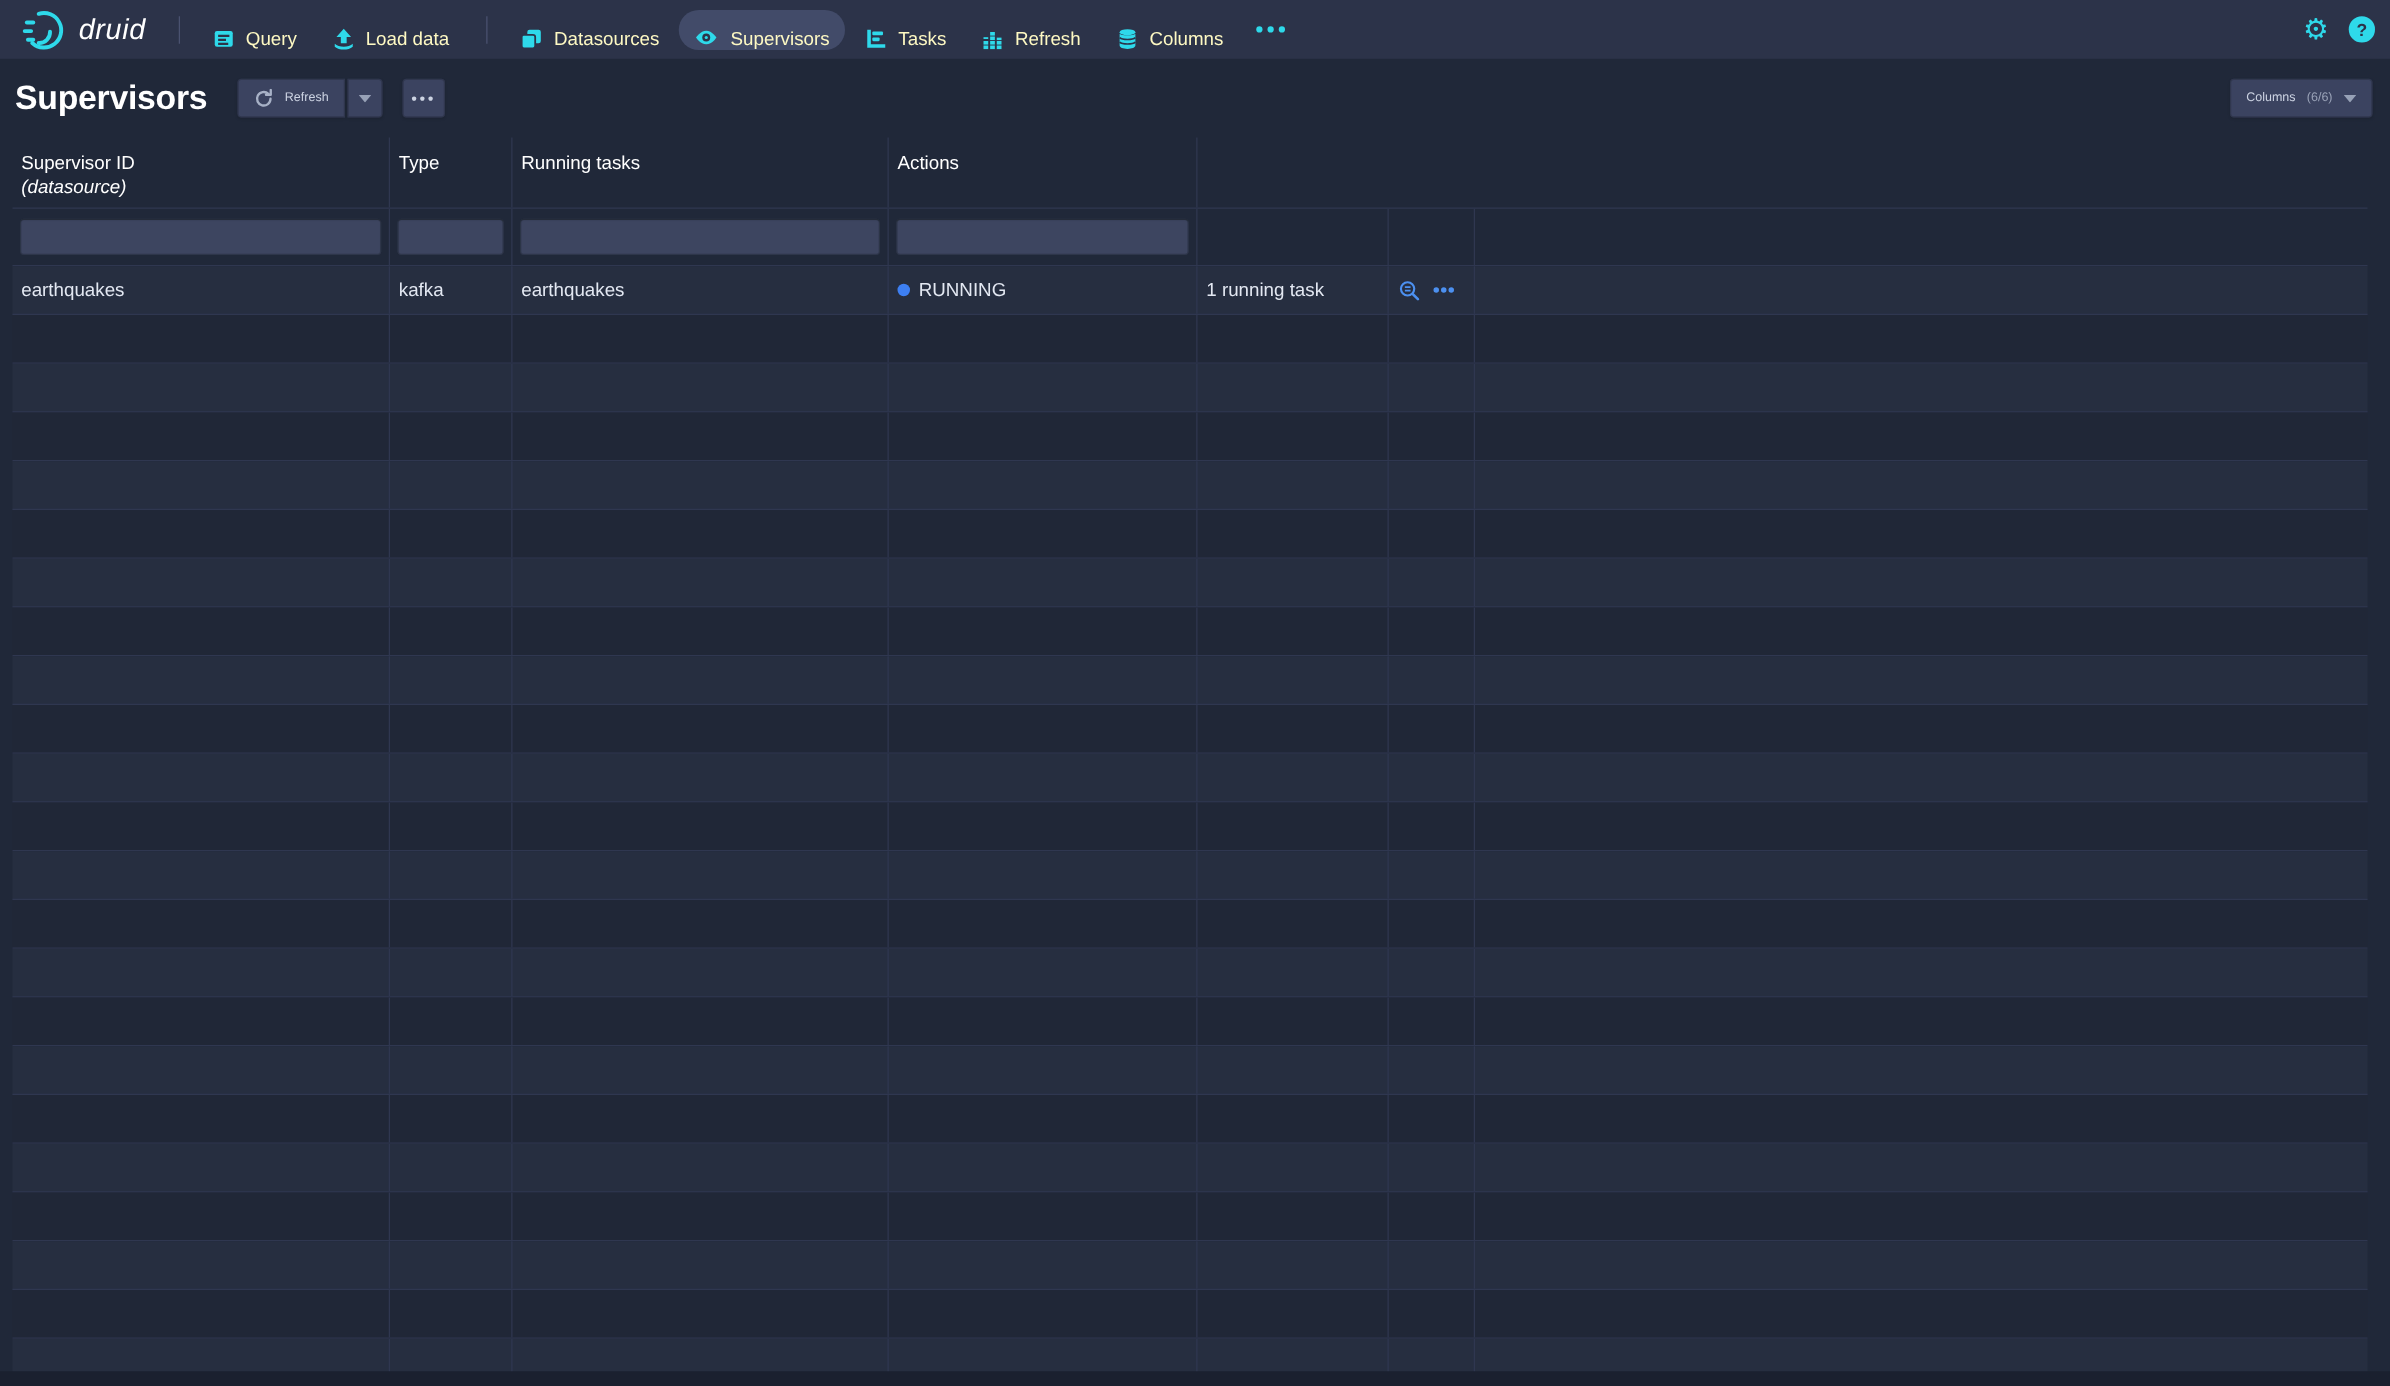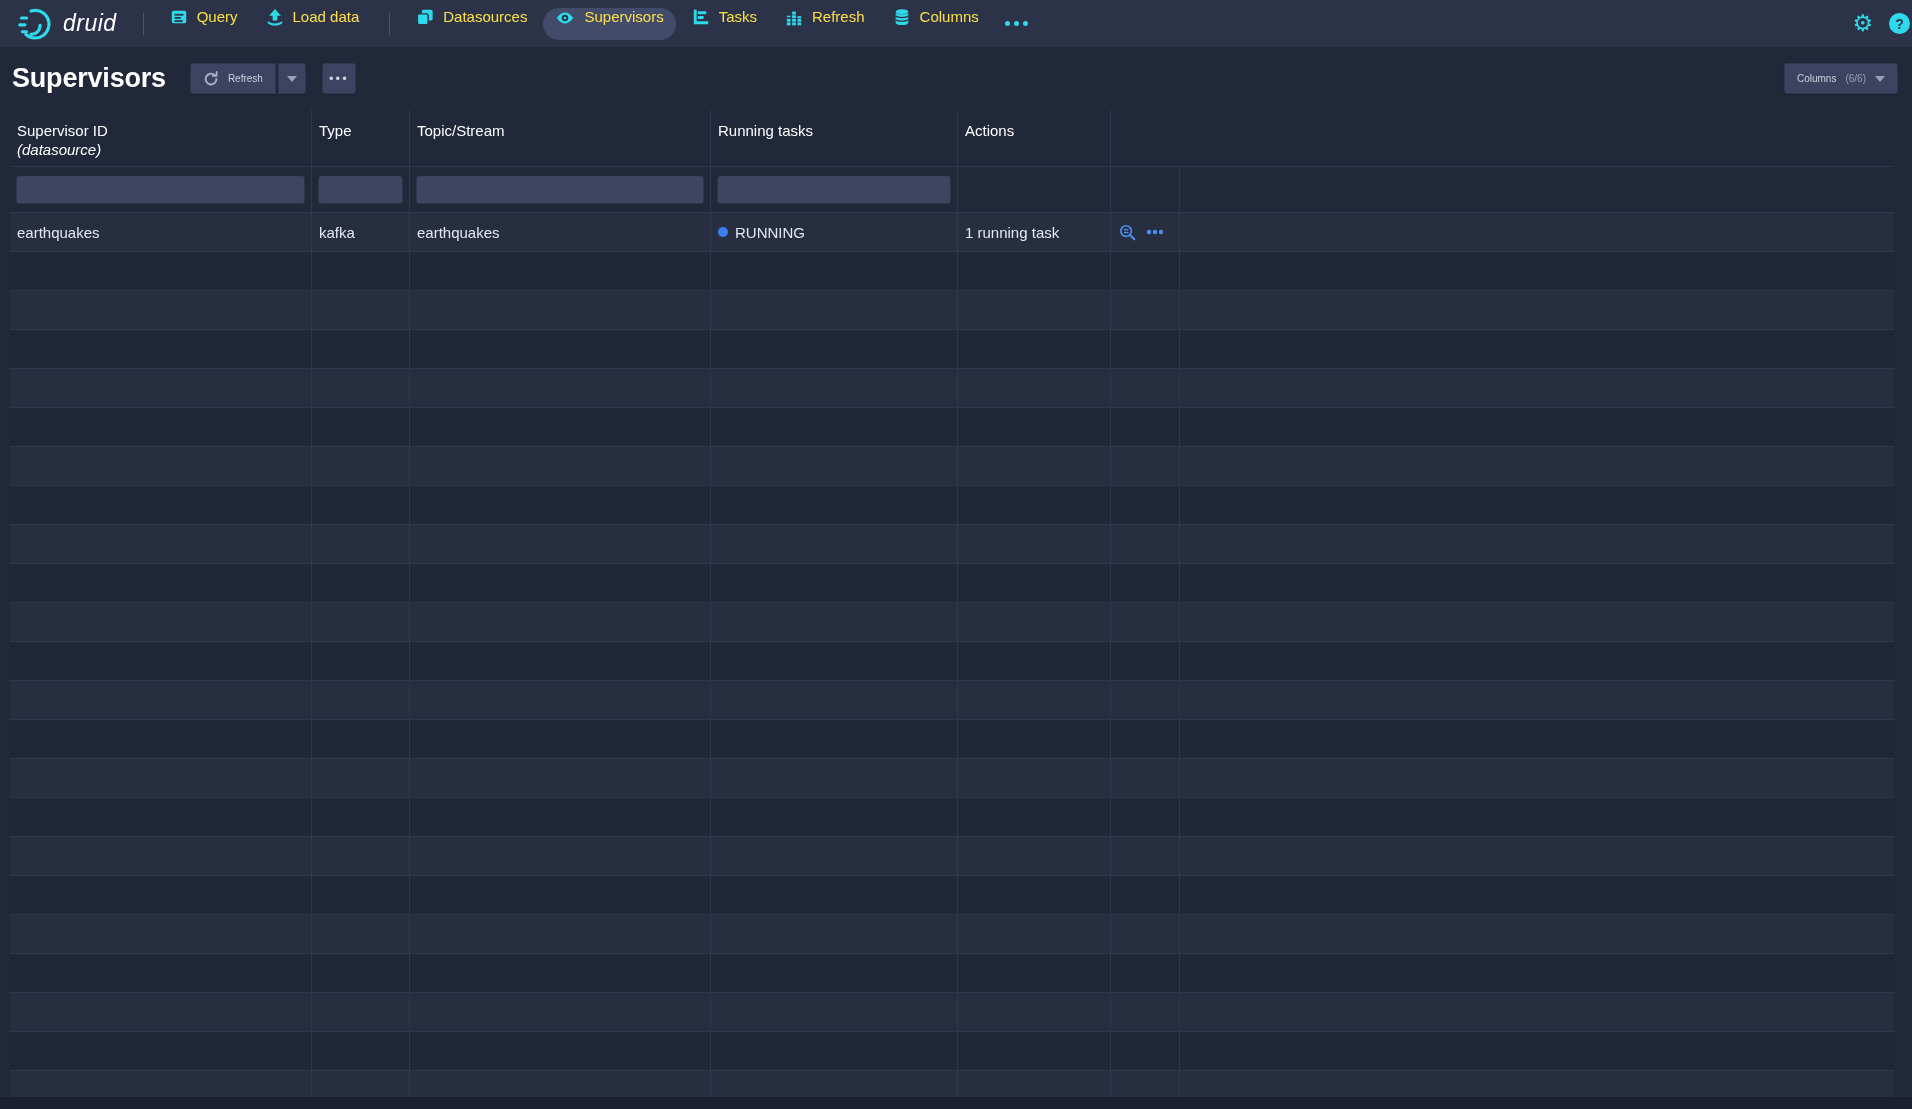--- a/index.html
+++ b/index.html
@@ -14,26 +14,26 @@
     --btn-bg:#3b4360;
     --input-bg:#3d4560;
     --text:#e3e8f2;
     --text-dim:#99a2b7;
   }
   *{box-sizing:border-box;margin:0;padding:0}
   html,body{width:1912px;height:1109px;overflow:hidden}
   body{background:var(--page-bg);font-family:"Liberation Sans",sans-serif;color:var(--text);position:relative}
 
   
-  .navbar{height:47px;background:var(--nav-bg);display:flex;align-items:center;padding:0 2px 0 18px}
+  .navbar{height:47px;background:var(--nav-bg);display:flex;align-items:center;padding:0 12px 0 18px}
   .logo{display:flex;align-items:center;gap:7px;margin-right:12px}
   .logo-text{font-size:23px;color:#fff;font-style:italic;letter-spacing:.5px}
   .nav-divider{width:1px;height:22px;background:#4a5270;margin:0 14px}
-  .nav-item{display:flex;align-items:flex-start;gap:9px;height:32px;padding:0 12px;border-radius:16px;
-            font-size:15px;color:#fde047;cursor:pointer;white-space:nowrap;margin-right:4px}
+  .nav-item{display:flex;align-items:flex-end;gap:9px;height:32px;padding:0 12px;border-radius:16px;
+            font-size:15px;color:#fef9c3;cursor:pointer;white-space:nowrap;margin-right:4px}
   .nav-item.active{background:#424b69}
   .nav-item svg{display:block}
   .nav-more{display:flex;gap:4px;align-items:center;padding:0 10px;height:32px;cursor:pointer}
   .nav-more i{width:5px;height:5px;border-radius:50%;background:var(--accent);display:block}
   .nav-right{margin-left:auto;display:flex;align-items:center;gap:16px}
   .gear{color:var(--accent);font-size:23px;line-height:1;cursor:pointer}
   .help{width:21px;height:21px;border-radius:50%;background:var(--accent);color:#2c3349;
         font-weight:bold;font-size:14px;display:flex;align-items:center;justify-content:center;cursor:pointer}
 
   
@@ -215,21 +215,20 @@
 </div>
 
 <div class="table">
 
   <div class="tr thead">
     <div class="cell">
       <div>Supervisor ID</div>
       <div class="sub">(datasource)</div>
     </div>
     <div class="cell"><span>Type</span></div>
-    <div class="cell"><span>Topic/Stream</span></div>
     <div class="cell"><span>Running tasks</span></div>
     <div class="cell"><span>Actions</span></div>
     <div class="cell"></div>
   </div>
 
   <div class="tr filter-row">
     <div class="cell">
         <input class="filter-input" value="" style="">
       </div>
     <div class="cell">

